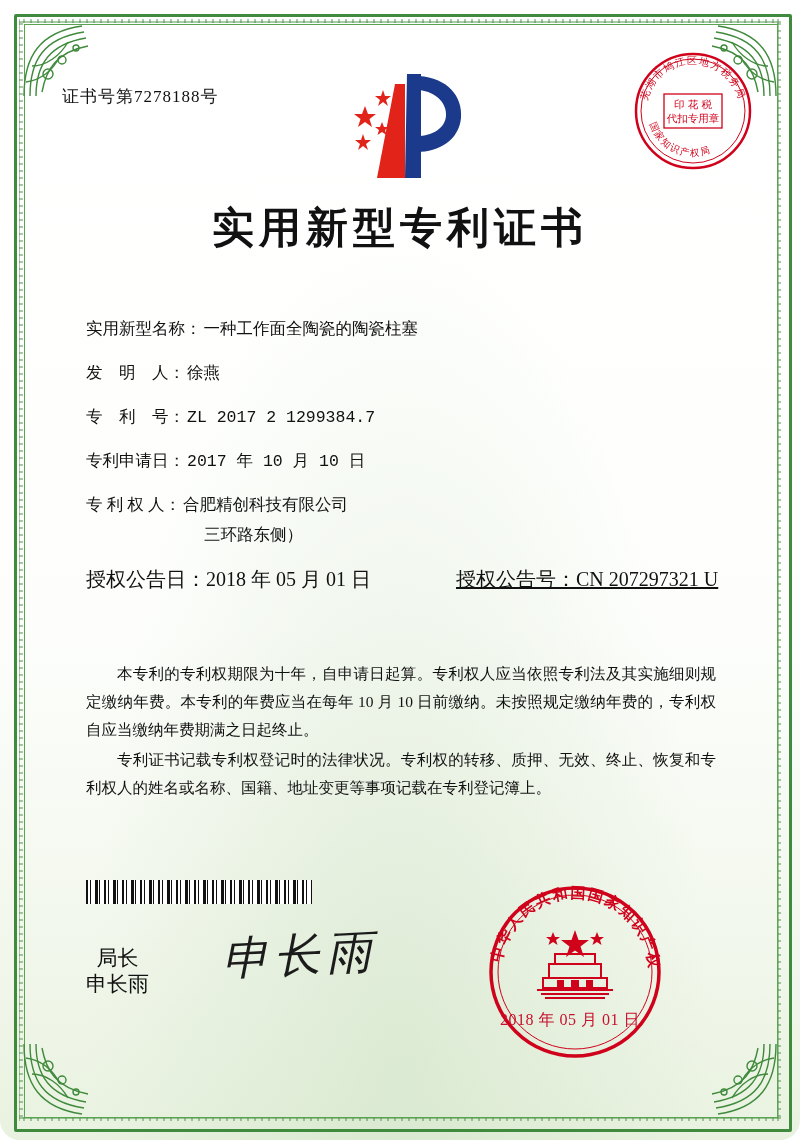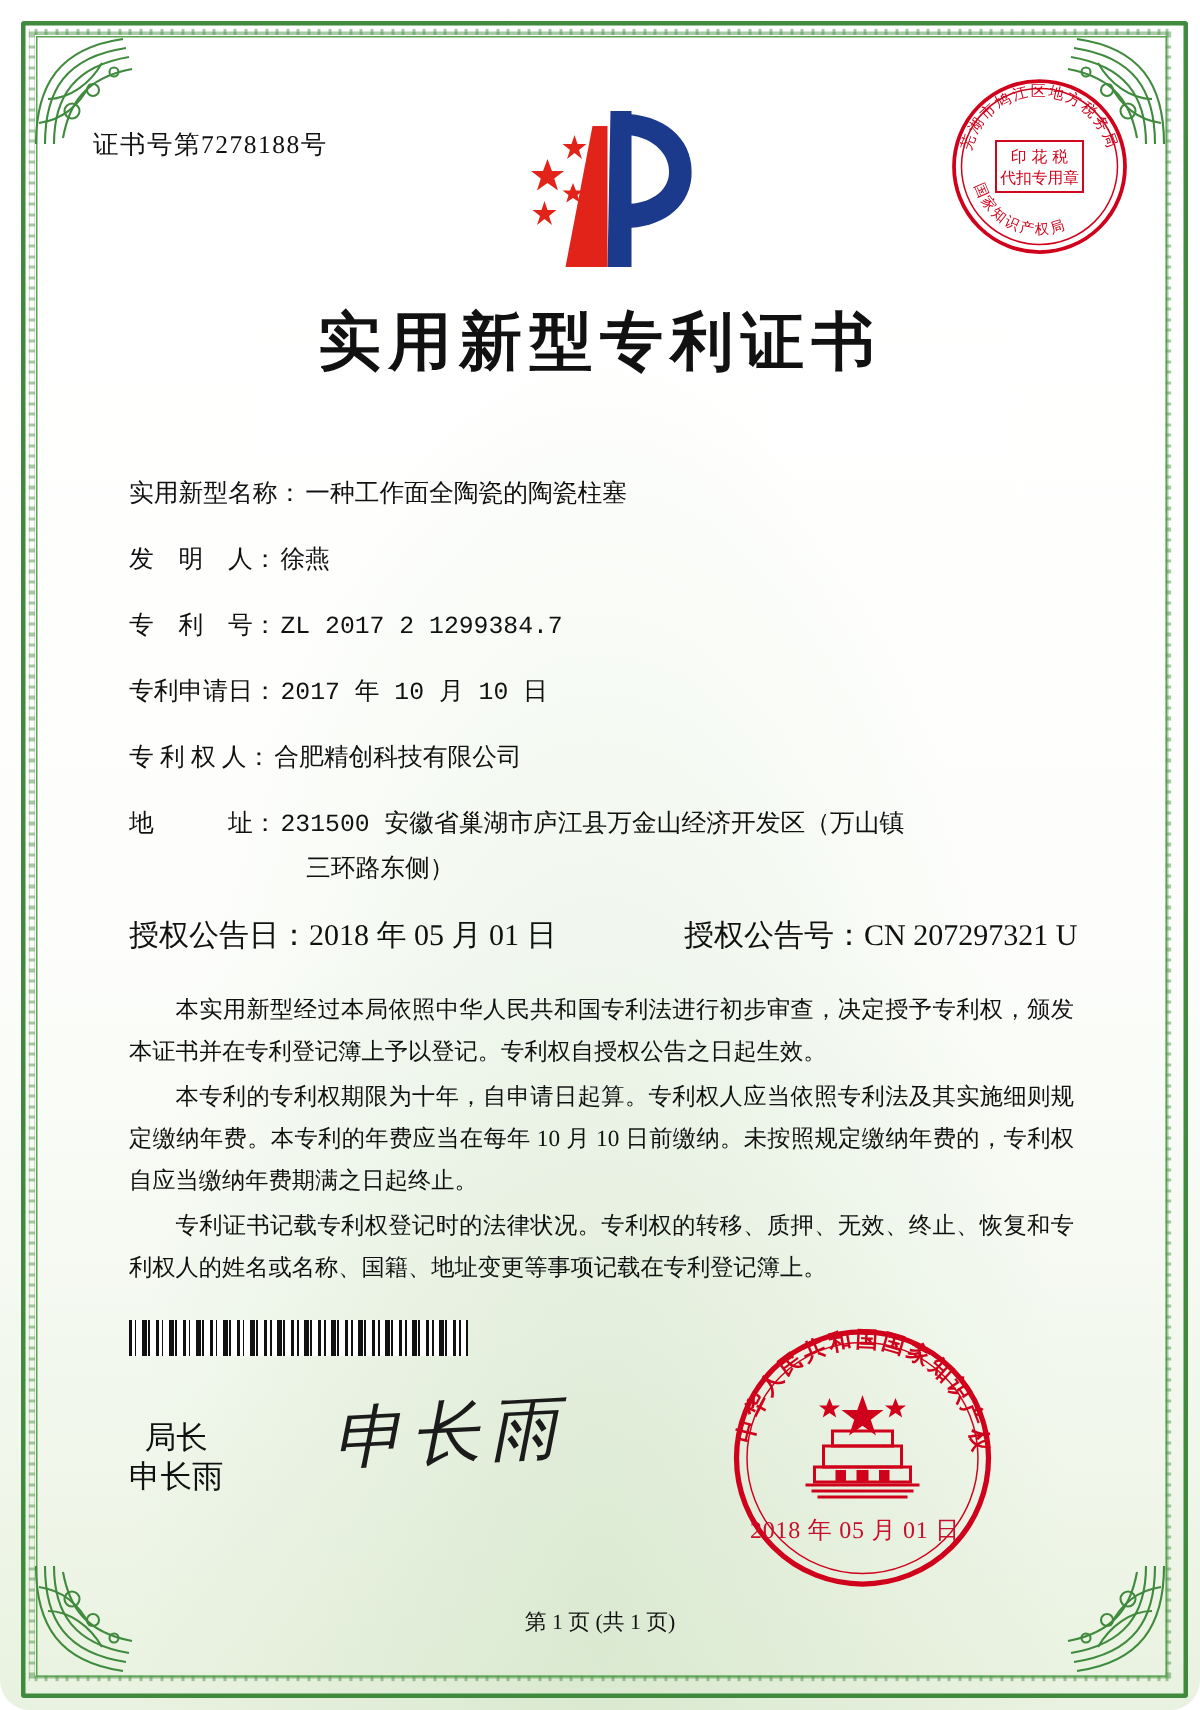--- a/index.html
+++ b/index.html
@@ -129,21 +129,21 @@
     margin-bottom: 20px;
     color: #111;
   }
   .pub-row {
     display: flex;
     font-size: 20px;
     color: #111;
     margin-bottom: 6px;
   }
   .pub-left { flex: 0 0 370px; }
-  .pub-right { flex: 1 1 auto; }
+  .pub-right { flex: 1 1 auto; text-decoration: underline; }
 
   
   .body-text {
     position: absolute;
     left: 86px; top: 660px;
     width: 630px;
     font-size: 15.5px;
     line-height: 28px;
     color: #111;
     text-align: justify;
@@ -337,38 +337,33 @@
     <div class="field-row">
       <span class="field-label">专利申请日：</span>
       <span class="field-value">2017 年 10 月 10 日</span>
     </div>
 
     <div class="field-row">
       <span class="field-label">专 利 权 人：</span>
       <span class="field-value">合肥精创科技有限公司</span>
     </div>
 
-    <div class="field-row">
-      <span class="field-label">地　　　址：</span>
-      <span class="field-value">231500 安徽省巢湖市庐江县万金山经济开发区（万山镇</span>
-    </div>
     <div class="field-value-2nd">三环路东侧）</div>
 
     <div class="pub-row">
       <div class="pub-left">
         <span>授权公告日：</span><span>2018 年 05 月 01 日</span>
       </div>
       <div class="pub-right">
         <span>授权公告号：</span><span>CN 207297321 U</span>
       </div>
     </div>
   </div>
 
   <div class="body-text">
-    <p>本实用新型经过本局依照中华人民共和国专利法进行初步审查，决定授予专利权，颁发本证书并在专利登记簿上予以登记。专利权自授权公告之日起生效。</p>
     <p>本专利的专利权期限为十年，自申请日起算。专利权人应当依照专利法及其实施细则规定缴纳年费。本专利的年费应当在每年 10 月 10 日前缴纳。未按照规定缴纳年费的，专利权自应当缴纳年费期满之日起终止。</p>
     <p>专利证书记载专利权登记时的法律状况。专利权的转移、质押、无效、终止、恢复和专利权人的姓名或名称、国籍、地址变更等事项记载在专利登记簿上。</p>
   </div>
 
   <div class="barcode"></div>
 
   <div class="sig-label">
     <div>局长</div>
     <div>申长雨</div>
   </div>
@@ -399,15 +394,14 @@
         <path id="sealArcTop" d="M 16,90 A 74,74 0 0 1 164,90"></path>
       </defs>
       <text fill="#d0021b" font-size="15" font-weight="bold" letter-spacing="2" font-family="'DejaVu Sans', sans-serif">
         <textPath href="#sealArcTop" startOffset="4%">中华人民共和国国家知识产权局</textPath>
       </text>
     </svg>
   </div>
 
   <div class="grant-date">2018 年 05 月 01 日</div>
 
-  <div class="page-footer">第 1 页 (共 1 页)</div>
 
 </div>
 
 </body></html>

